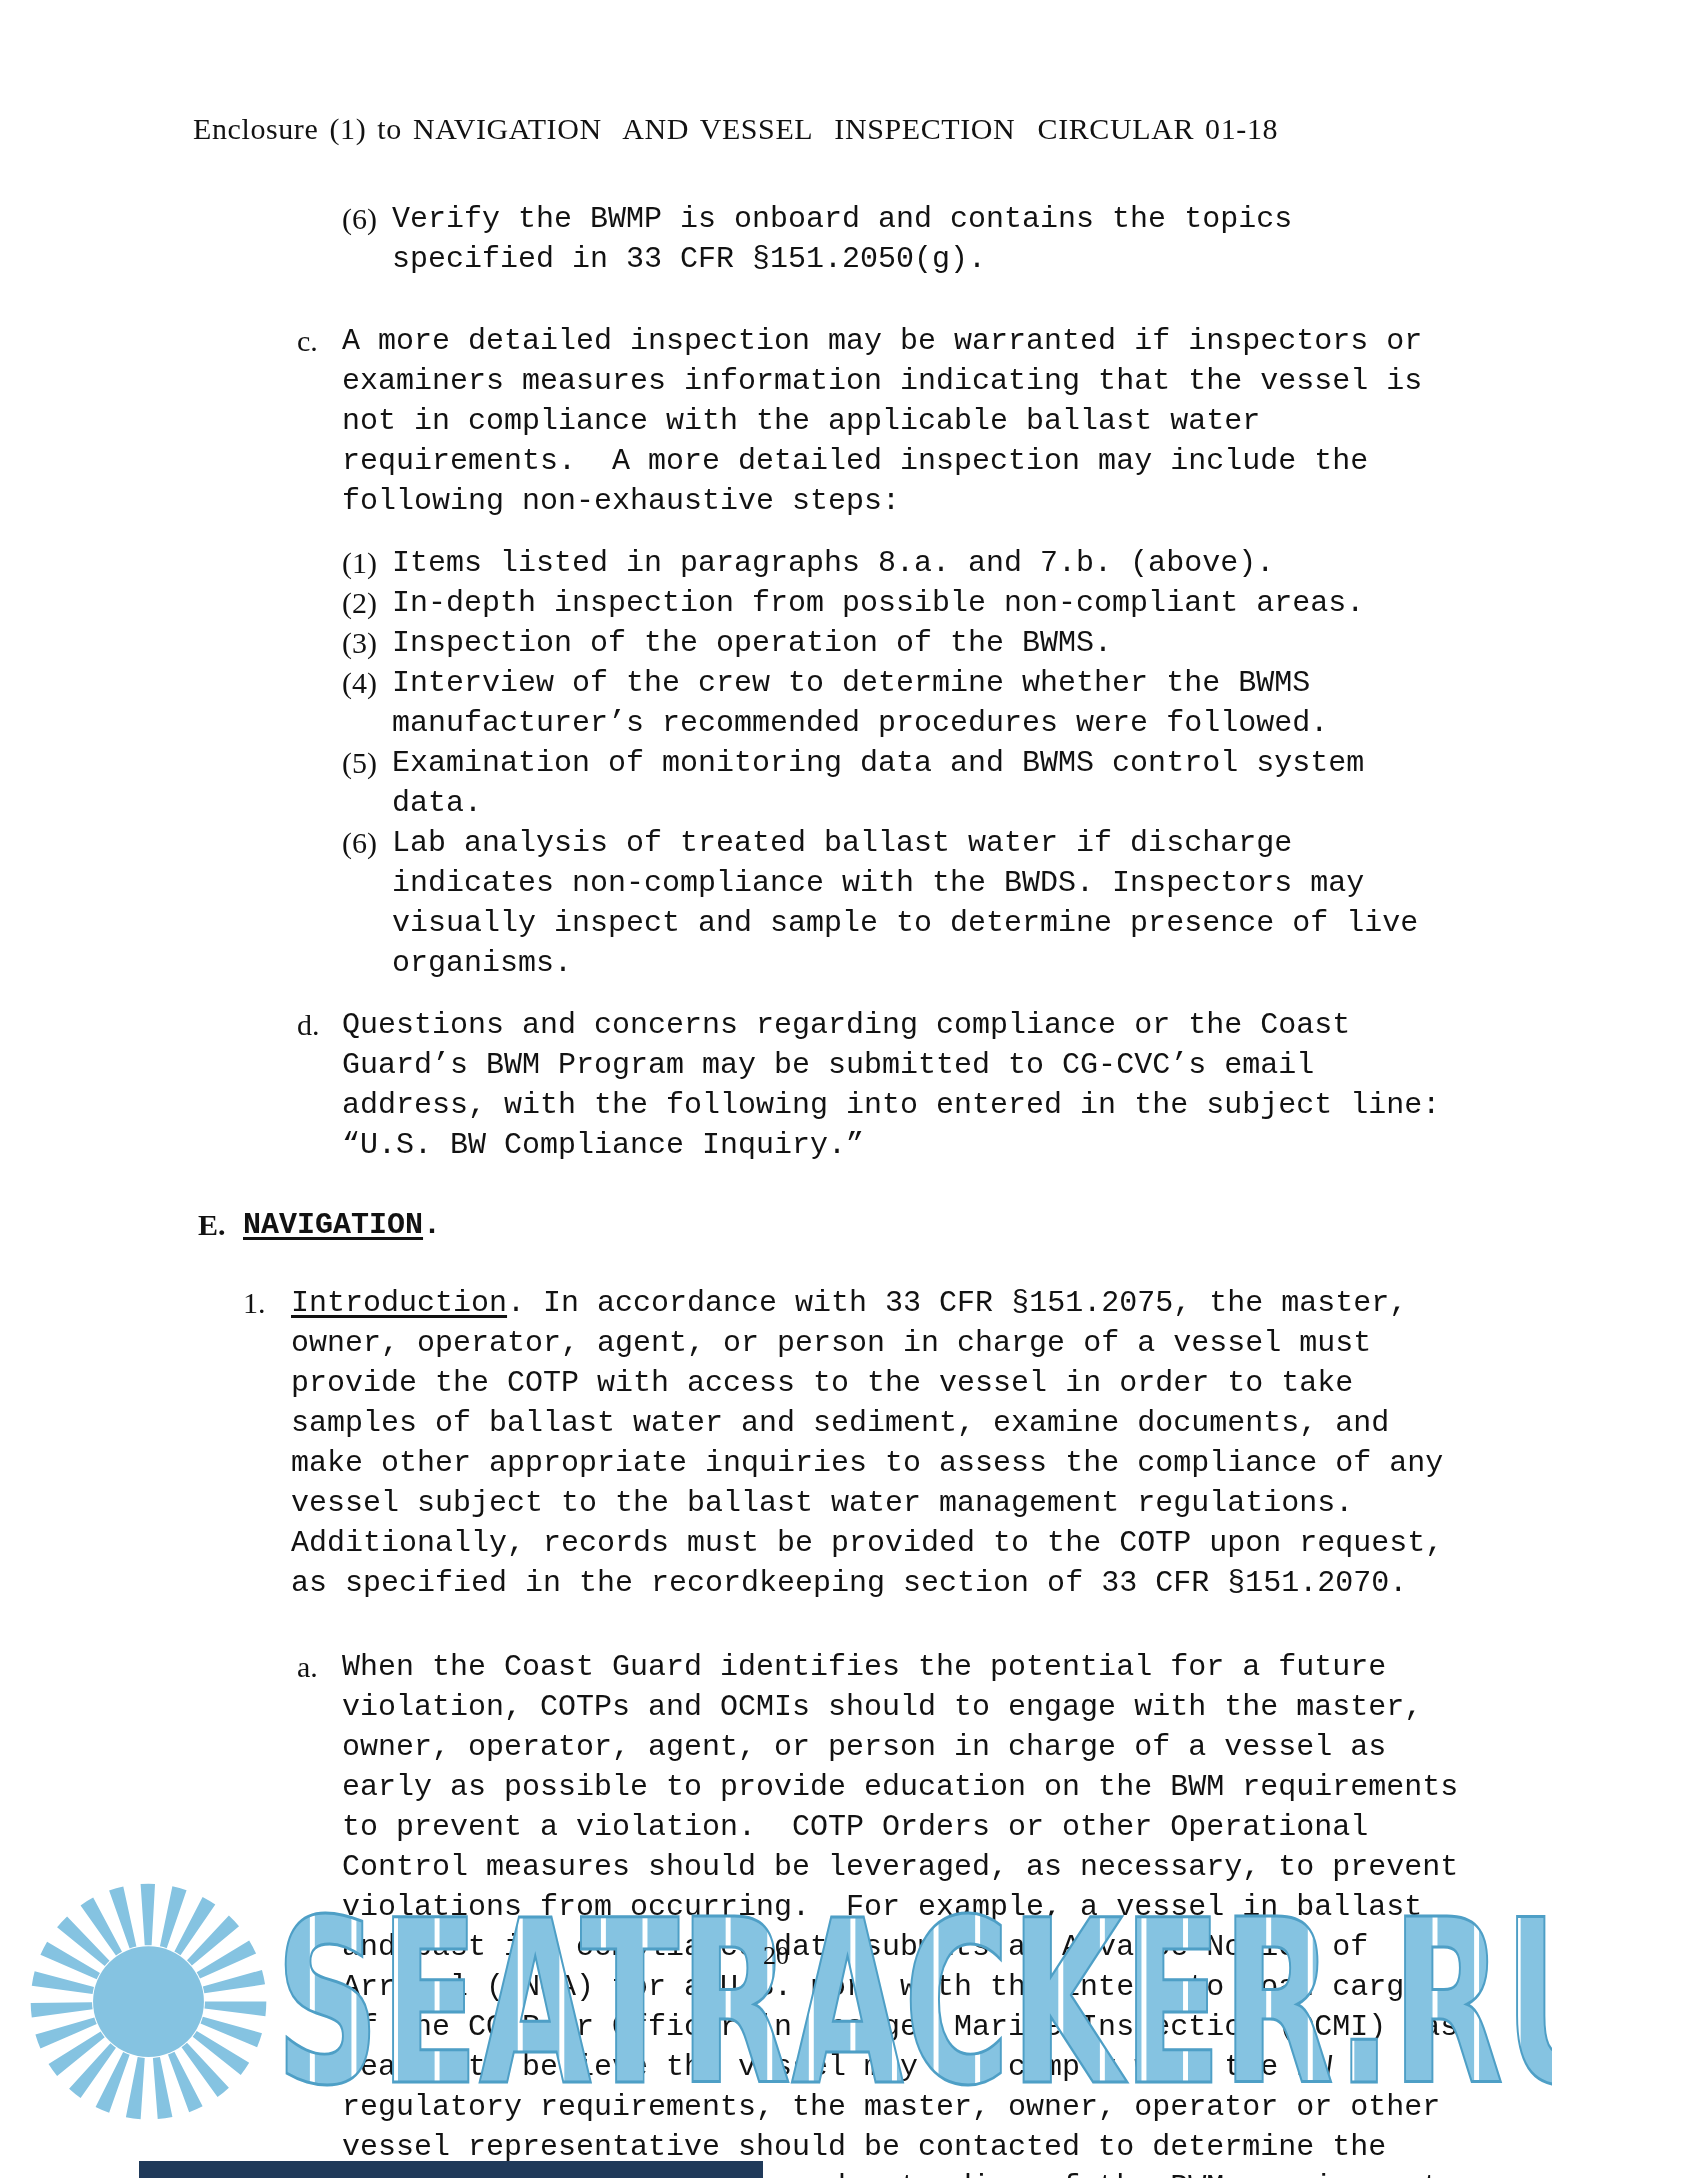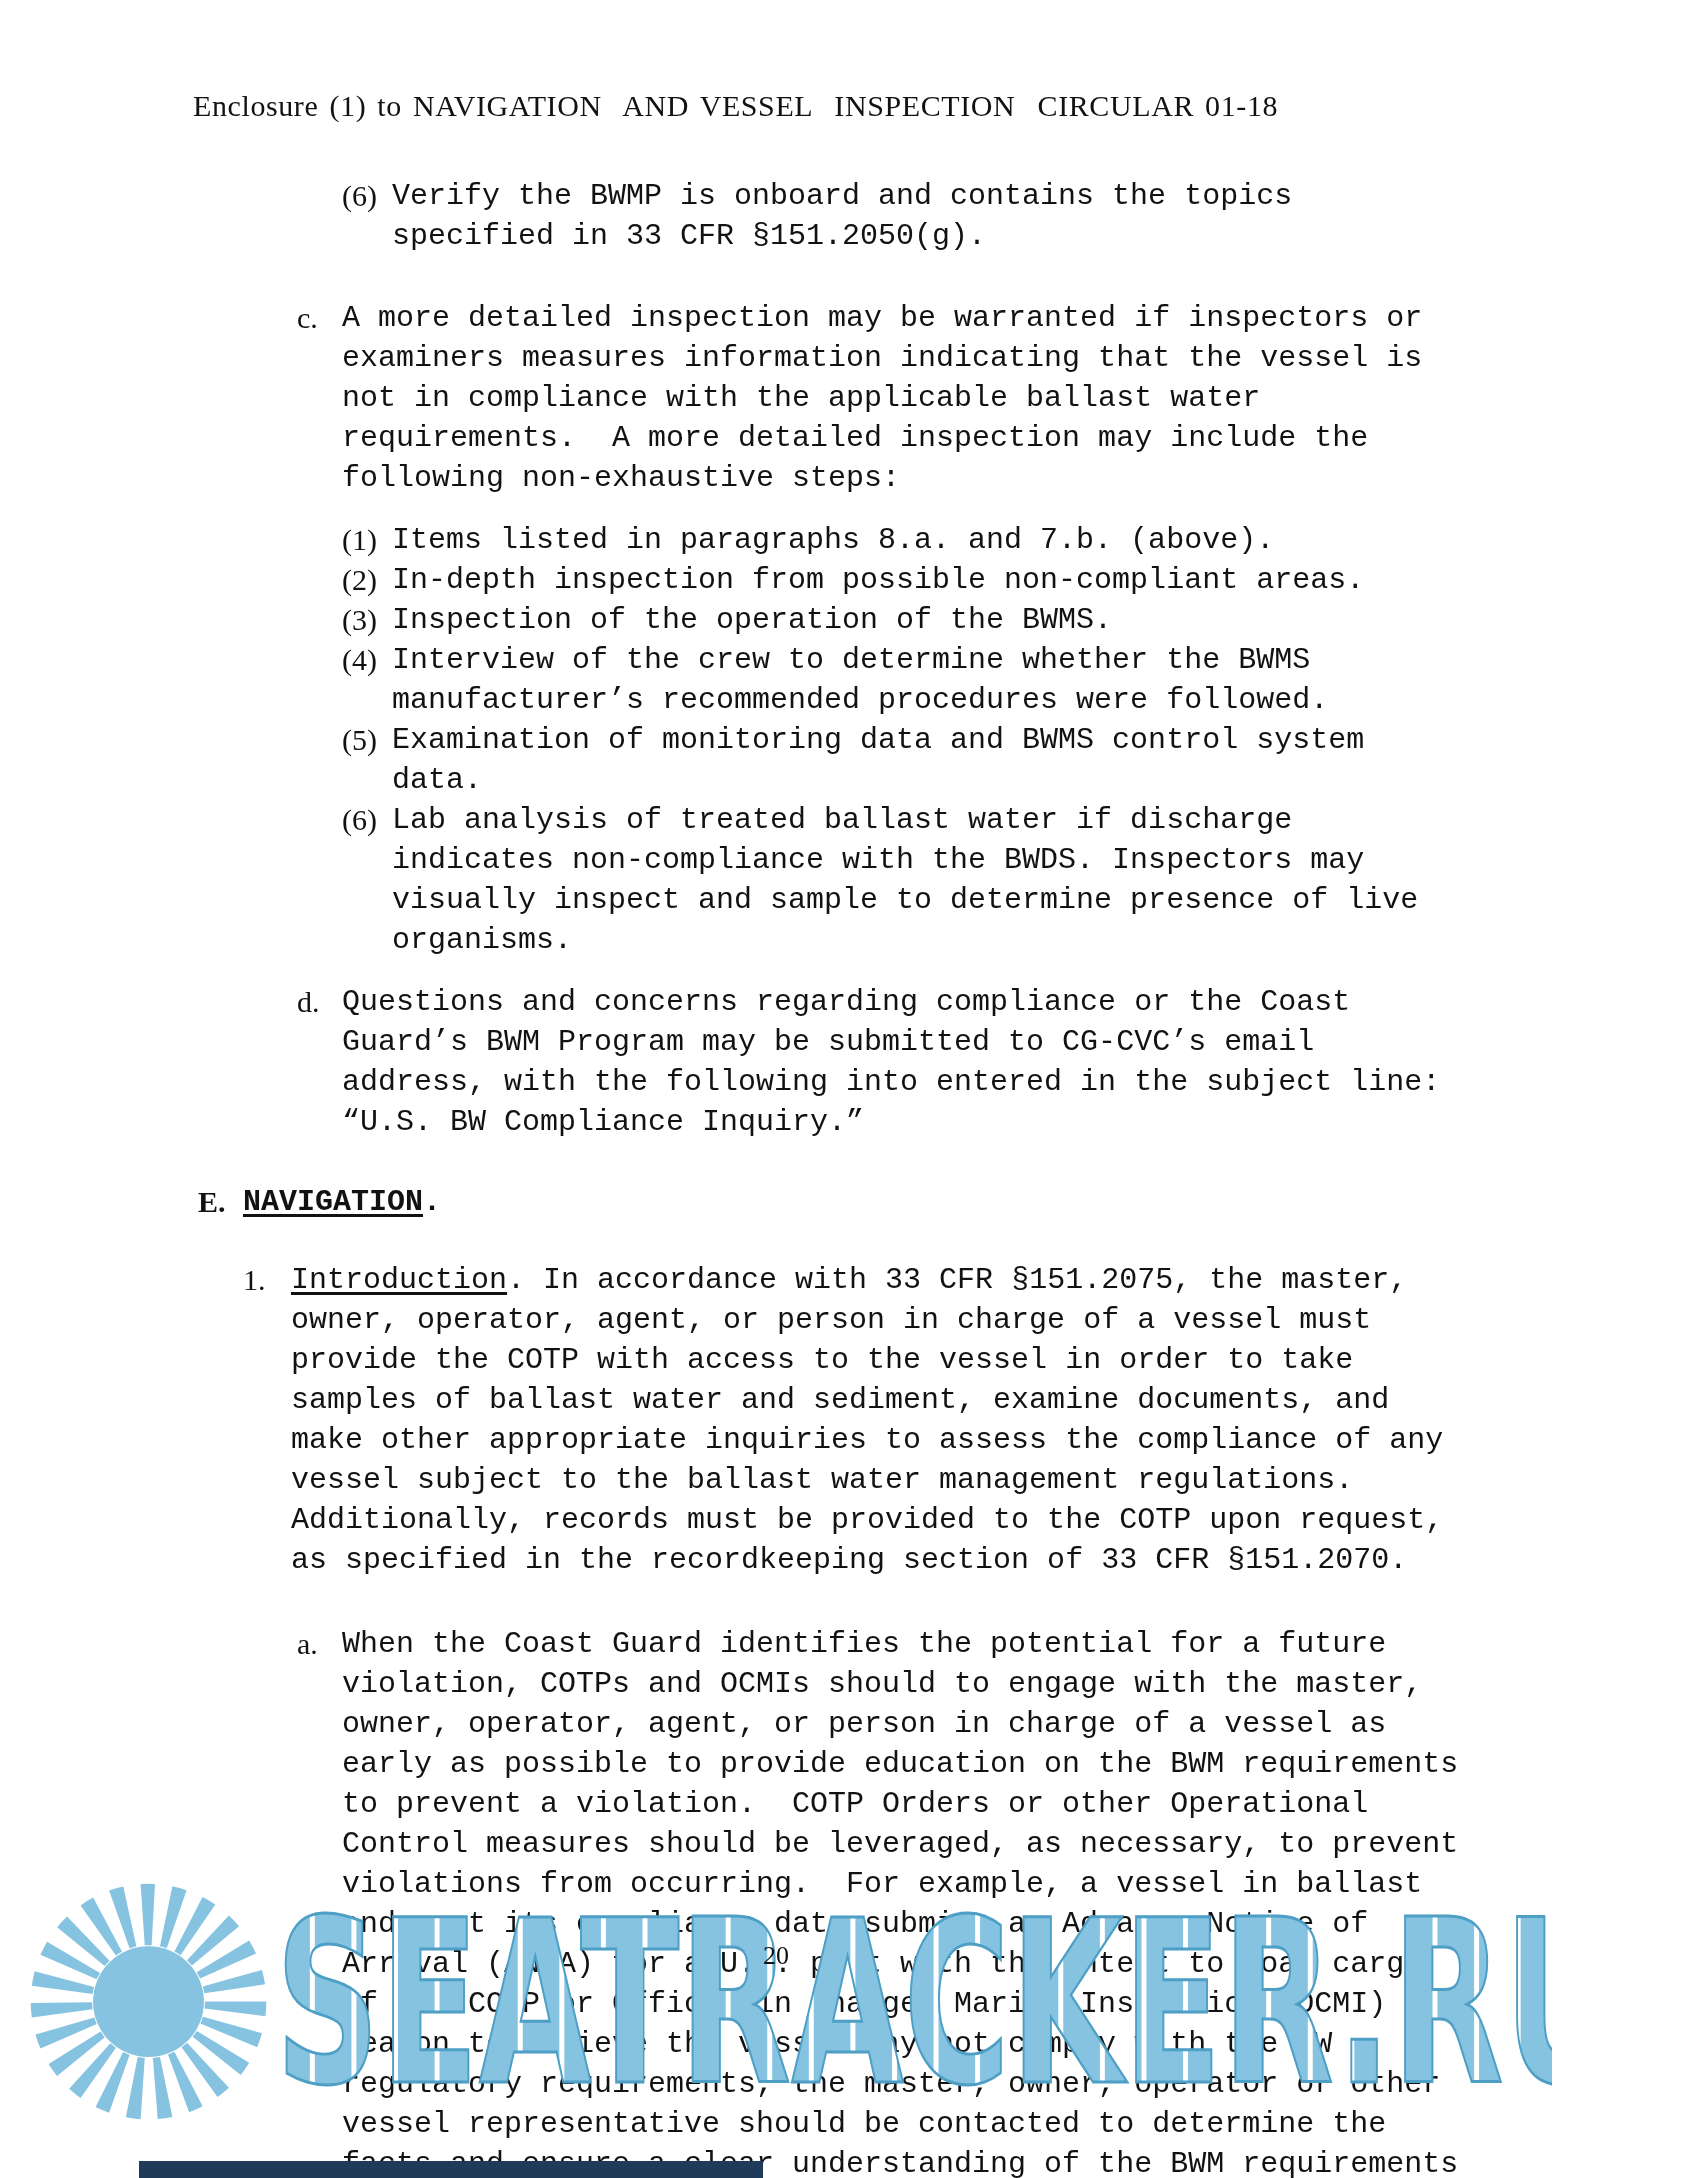--- a/index.html
+++ b/index.html
@@ -7,21 +7,21 @@
   .page {
     position: relative;
     width: 1552px;
     height: 2178px;
     background: #ffffff;
     overflow: hidden;
     font-family: "Liberation Serif", "DejaVu Serif", serif;
     color: #121212;
     font-size: 30px;
     line-height: 40px;
-    padding-top: 86px;
+    padding-top: 109px;
   }
   .header {
     margin-left: 193px;
     letter-spacing: 0.6px;
     word-spacing: 3px;
     white-space: pre-wrap;
   }
   .row { display: flex; align-items: flex-start; }
   .lbl { flex: 0 0 50px; }
   .lbl.w45 { flex: 0 0 45px; }

